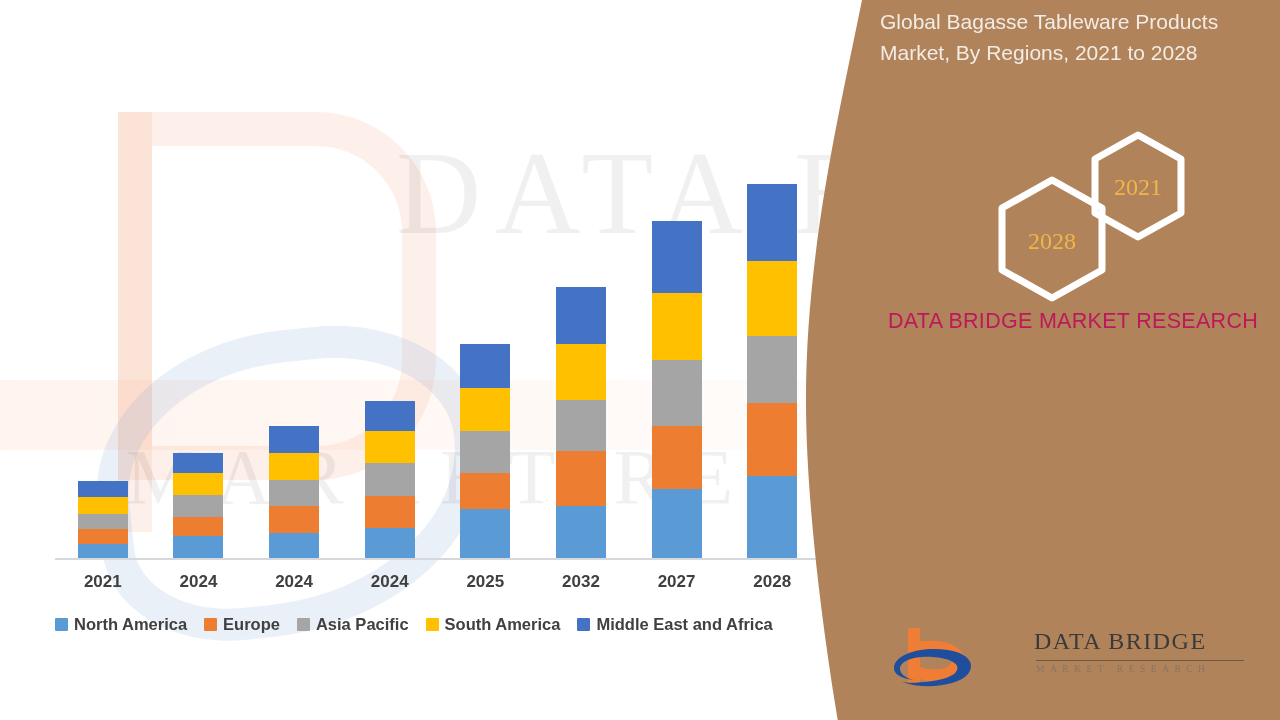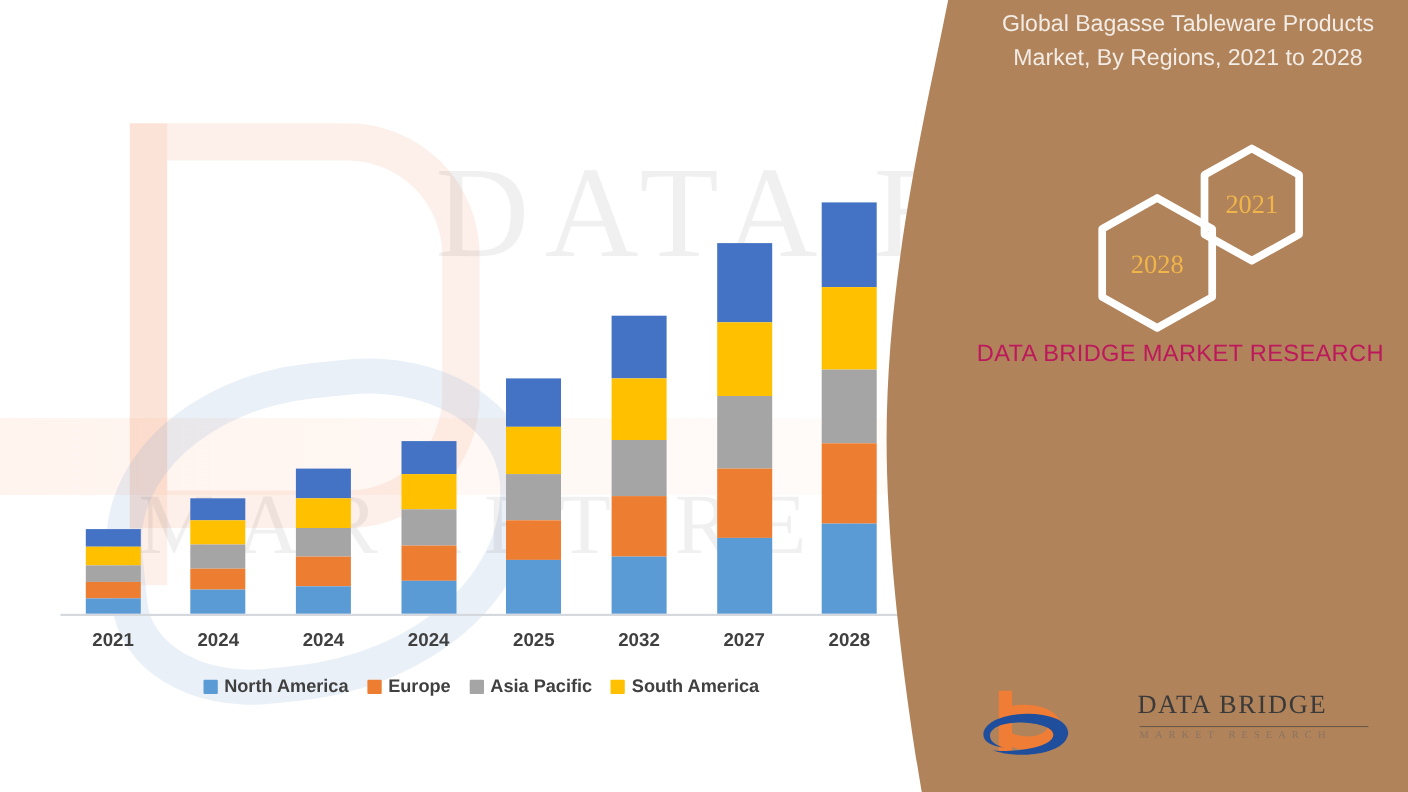--- a/index.html
+++ b/index.html
@@ -66,38 +66,38 @@
   .x-labels{
     position:absolute;left:55px;top:572px;width:765px;height:28px;
     display:flex;justify-content:space-around;
   }
   .x-label{
     width:96px;text-align:center;color:#404040;font-size:17px;font-weight:bold;
   }
 
   .legend{
     position:absolute;left:55px;top:615px;width:765px;
-    display:flex;justify-content:center;align-items:center;gap:17px;
+    display:flex;align-items:center;gap:17px;
   }
   .legend-item{display:flex;align-items:center;gap:6px;}
   .legend-swatch{width:13px;height:13px;display:inline-block;border-radius:1px;}
   .legend-label{color:#404040;font-size:16.5px;font-weight:bold;white-space:nowrap;}
 
   
   .panel{
     position:absolute;left:0;top:0;width:1280px;height:720px;
     pointer-events:none;
   }
   .panel-fill{position:absolute;inset:0;}
   .panel-content{
     position:absolute;left:866px;top:0;width:414px;height:720px;
   }
   .panel-title{
     position:absolute;left:14px;top:6px;width:400px;
-    color:#f2ece6;font-size:21px;line-height:31px;text-align:center;
+    color:#f2ece6;font-size:21px;line-height:31px;
   }
   .hexes{position:absolute;left:0;top:120px;width:414px;height:170px;}
   .hex{position:absolute;}
   .hex-label{
     position:absolute;width:100%;text-align:center;
     color:#f0b54a;font-size:24px;font-family:"Liberation Serif", serif;
   }
   .brand{
     position:absolute;left:7px;top:305px;width:400px;text-align:center;
     color:#be185d;font-size:21.5px;line-height:32px;letter-spacing:.3px;
@@ -228,20 +228,24 @@
         <span class="legend-label">Europe</span>
       </div>
       <div class="legend-item">
         <span class="legend-swatch" style="background: rgb(165, 165, 165);"></span>
         <span class="legend-label">Asia Pacific</span>
       </div>
       <div class="legend-item">
         <span class="legend-swatch" style="background: rgb(255, 192, 0);"></span>
         <span class="legend-label">South America</span>
       </div>
+      <div class="legend-item">
+        <span class="legend-swatch" style="background: rgb(68, 114, 196);"></span>
+        <span class="legend-label">Middle East and Africa</span>
+      </div>
     </div>
 
   <div class="panel">
     <svg class="panel-fill" viewBox="0 0 1280 720" preserveAspectRatio="none">
       <path id="panelPath" d="M 862,0 L 1280,0 L 1280,720 L 838,720 C 838,720 806,540 806,400 C 806,250 840,110 862,0 Z" fill="#B1835A"></path>
     </svg>
 
     <div class="panel-content">
       <div class="panel-title">Global Bagasse Tableware Products Market, By Regions, 2021 to 2028</div>
 

